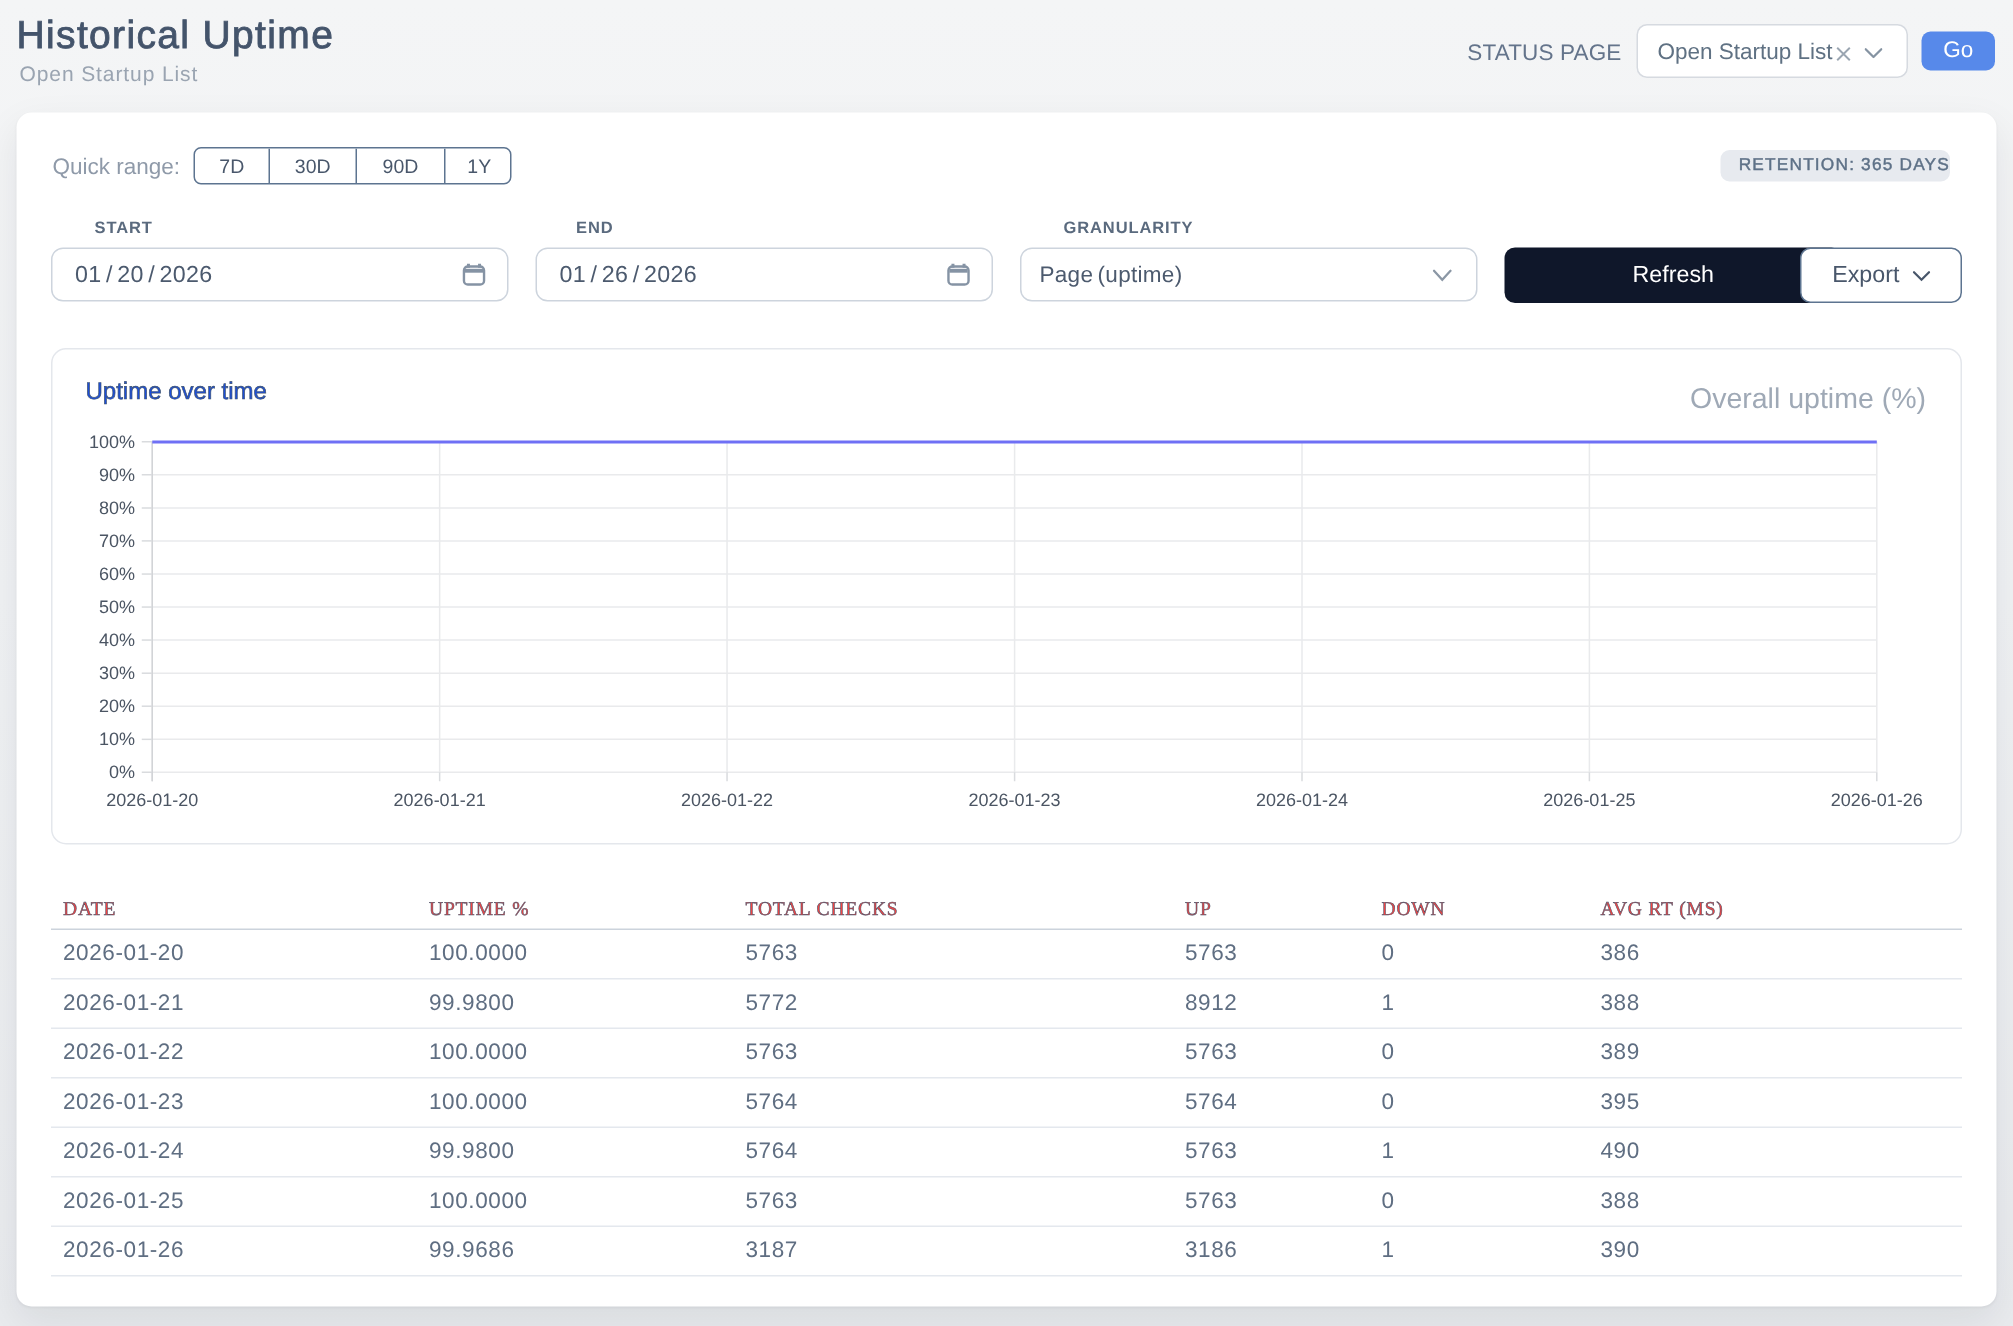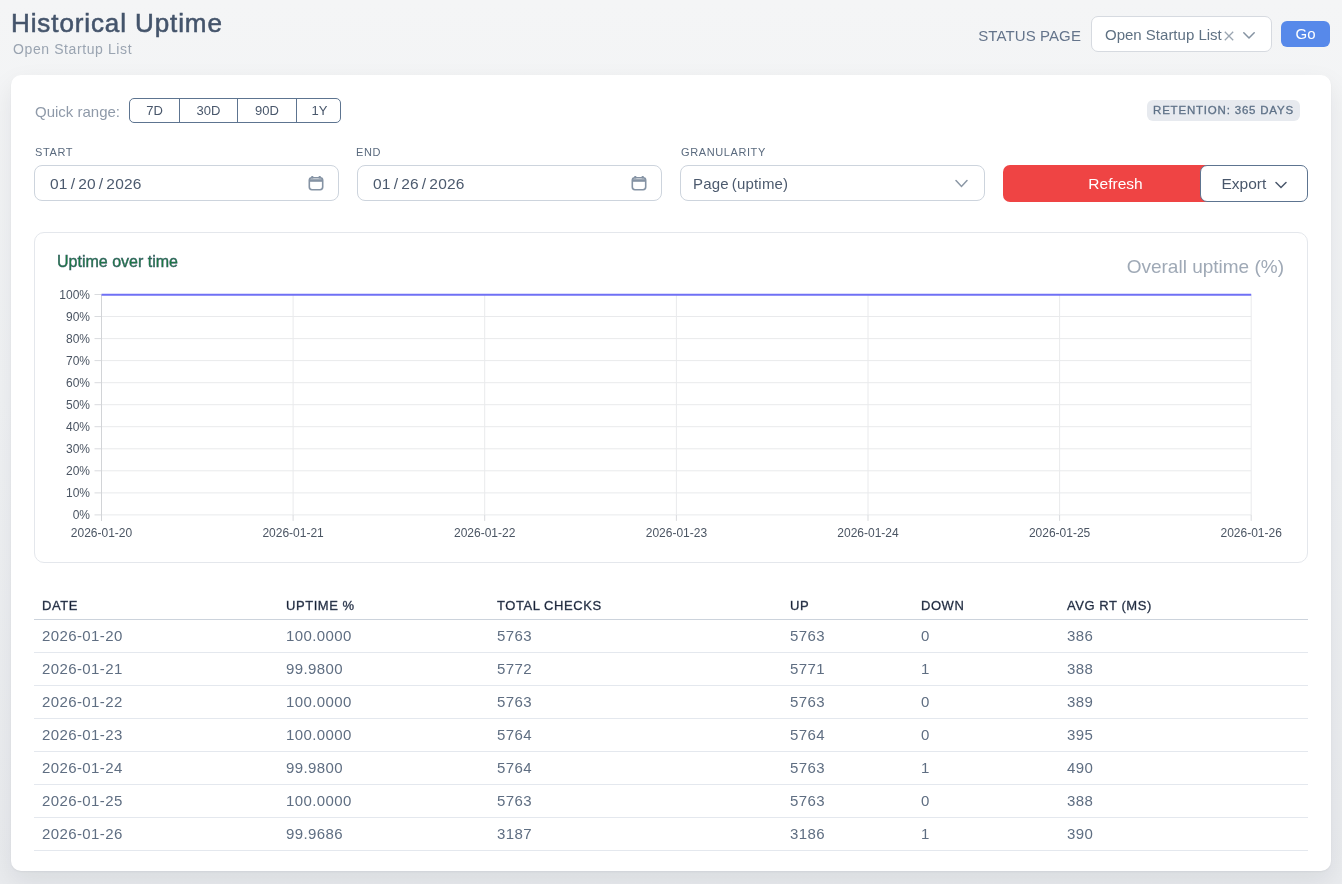--- a/index.html
+++ b/index.html
@@ -18,37 +18,37 @@
 
   
   .card { left:11px; top:75px; width:1320px; height:796px; background:#fff; border-radius:10px;
           box-shadow:0 1px 2px rgba(15,23,42,.05), 0 10px 26px rgba(15,23,42,.08); }
 
   .qr-label { left:35px; top:103px; font-size:15px; color:#8f9aa9; }
   .seg { left:129px; top:98px; width:212px; height:25px; border:1px solid #5d7490; border-radius:5px; display:flex; overflow:hidden; }
   .seg div { flex:none; text-align:center; font-size:13px; color:#49576b; line-height:23px; border-right:1px solid #5d7490; }
   .seg div:last-child { border-right:none; }
   .ret { left:1147px; top:100px; width:153px; height:21px; background:#e7eaef; border-radius:6px; color:#5e7187;
-         font-size:11.5px; font-weight:400; -webkit-text-stroke:0.3px #5e7187; letter-spacing:0.8px; text-align:center; line-height:21px; }
-
-  .flabel { top:146px; font-size:11px; font-weight:400; color:#5a6a7e; letter-spacing:0.6px; }
+         font-size:11.5px; font-weight:400; -webkit-text-stroke:0.3px #5e7187; letter-spacing:0.8px; text-align:right; line-height:21px; }
+
+  .flabel { top:146px; font-size:11px; font-weight:700; color:#5a6a7e; letter-spacing:0.6px;margin-left:28px; }
   .input { top:165px; width:305px; height:36px; background:#fff; border:1px solid #cdd4dd; border-radius:8px; }
   .input .val { position:absolute; left:15px; top:8.5px; font-size:15.5px; color:#4c5a6e; letter-spacing:0.2px; word-spacing:-1.5px; }
-  .btn-refresh { left:1003px; top:165px; width:225px; height:37px; background:#ef4444; border-radius:7px;
+  .btn-refresh { left:1003px; top:165px; width:225px; height:37px; background:#0f172a; border-radius:7px;
                  color:#fff; font-size:15.5px; text-align:center; line-height:37px; }
   .btn-export { left:1200px; top:165px; width:108px; height:37px; background:#fff; border:1px solid #5d7490; border-radius:7px;
                 color:#49576b; font-size:15.5px; text-align:center; line-height:35px; }
 
   
   .chart-card { left:34px; top:232px; width:1274px; height:331px; background:#fff; border:1px solid #e4e7ec; border-radius:10px; }
-  .chart-title { left:57px; top:253px; font-size:16px; font-weight:400; -webkit-text-stroke:0.45px #42566e; color:#15803d; }
+  .chart-title { left:57px; top:253px; font-size:16px; font-weight:400; -webkit-text-stroke:0.45px #42566e; color:#1d4ed8; }
   .chart-legend { left:984px; top:256px; width:300px; font-size:19px; color:#9fa9b6; text-align:right; }
 
   
-  .thead { top:598px; font-size:13px; font-weight:400; -webkit-text-stroke:0.35px #47556b; color:#0f172a; letter-spacing:0.55px; }
+  .thead { top:598px; font-size:13px; font-weight:400; -webkit-text-stroke:0.35px #47556b; color:#ef4444; letter-spacing:0.55px;font-family:Liberation Serif, serif; }
   .tline { left:34px; width:1274px; height:1px; background:#e4e8ee; }
   .tcell { font-size:15px; color:#5f6e82; letter-spacing:0.4px; }
 </style>
 </head>
 <body>
   <div class="abs h1">Historical Uptime</div>
   <div class="abs sub">Open Startup List</div>
   <div class="abs sp-label">STATUS PAGE</div>
   <div class="abs sel"></div>
   <div class="abs sel-text">Open Startup List</div>
@@ -182,21 +182,21 @@
   <div class="abs tcell" style="left:42px;top:626.5px">2026-01-20</div>
   <div class="abs tcell" style="left:286px;top:626.5px">100.0000</div>
   <div class="abs tcell" style="left:497px;top:626.5px">5763</div>
   <div class="abs tcell" style="left:790px;top:626.5px">5763</div>
   <div class="abs tcell" style="left:921px;top:626.5px">0</div>
   <div class="abs tcell" style="left:1067px;top:626.5px">386</div>
   <div class="abs tline" style="top:652px"></div>
   <div class="abs tcell" style="left:42px;top:659.5px">2026-01-21</div>
   <div class="abs tcell" style="left:286px;top:659.5px">99.9800</div>
   <div class="abs tcell" style="left:497px;top:659.5px">5772</div>
-  <div class="abs tcell" style="left:790px;top:659.5px">5771</div>
+  <div class="abs tcell" style="left:790px;top:659.5px">8912</div>
   <div class="abs tcell" style="left:921px;top:659.5px">1</div>
   <div class="abs tcell" style="left:1067px;top:659.5px">388</div>
   <div class="abs tline" style="top:685px"></div>
   <div class="abs tcell" style="left:42px;top:692.5px">2026-01-22</div>
   <div class="abs tcell" style="left:286px;top:692.5px">100.0000</div>
   <div class="abs tcell" style="left:497px;top:692.5px">5763</div>
   <div class="abs tcell" style="left:790px;top:692.5px">5763</div>
   <div class="abs tcell" style="left:921px;top:692.5px">0</div>
   <div class="abs tcell" style="left:1067px;top:692.5px">389</div>
   <div class="abs tline" style="top:718px"></div>

